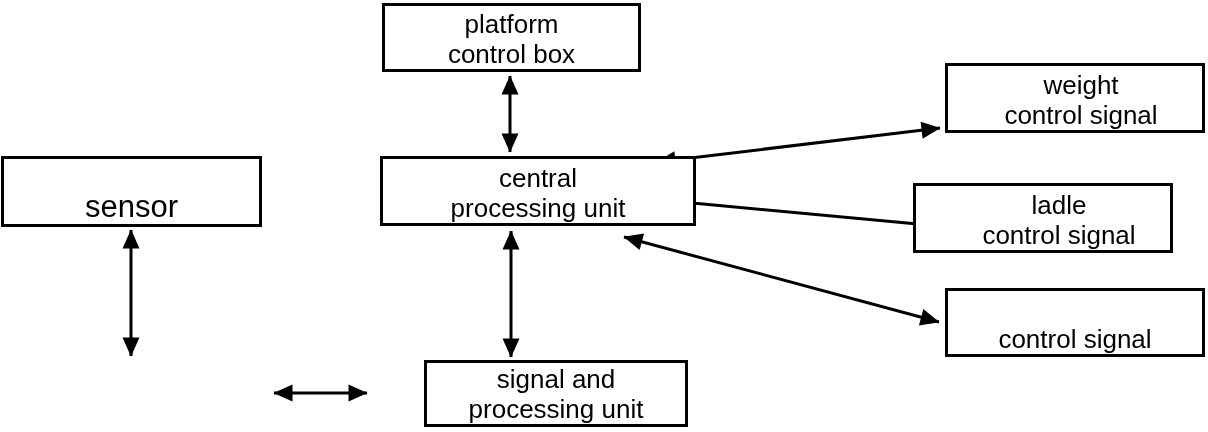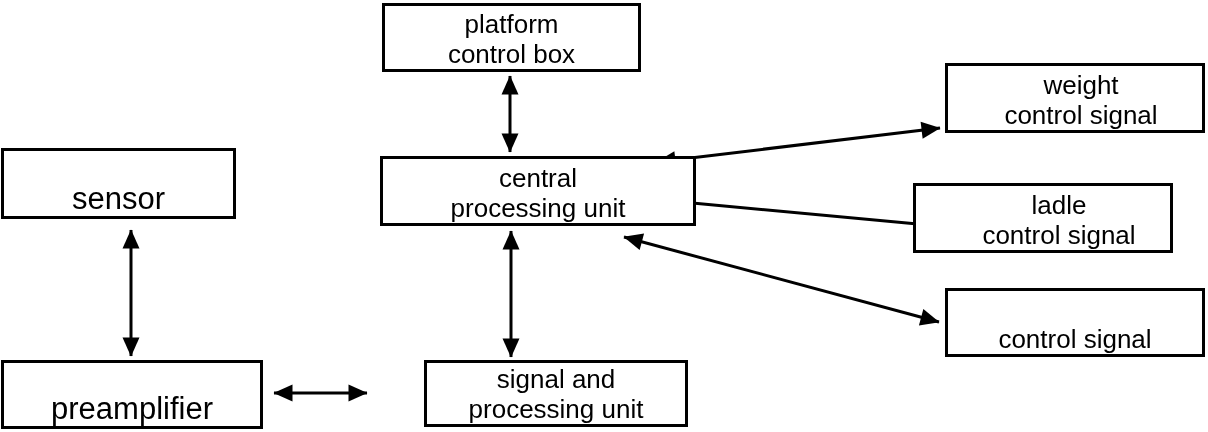--- a/index.html
+++ b/index.html
@@ -42,21 +42,21 @@
     font-size: 26px;
     line-height: 30px;
     font-weight: 400;
   }
   .node.big .label {
     font-size: 31px;
     line-height: 34px;
   }
   
   .n-platform { left: 382px; top: 3px;   width: 259px; height: 69px; }
-  .n-sensor   { left: 1px;   top: 148px; width: 235px; height: 71px; }
+  .n-sensor   { left: 1px;   top: 156px; width: 261px; height: 71px; }
   .n-cpu      { left: 380px; top: 156px; width: 316px; height: 70px; }
   .n-weight   { left: 945px; top: 63px;  width: 260px; height: 70px; padding-left: 12px; }
   .n-ladle    { left: 913px; top: 183px; width: 260px; height: 70px; padding-left: 32px; }
   .n-control  { left: 945px; top: 288px; width: 260px; height: 69px; }
   .n-preamp   { left: 1px;   top: 360px; width: 262px; height: 69px; }
   .n-signal   { left: 380px; top: 360px; width: 264px; height: 67px; margin-left: 44px; }
 </style>
 </head>
 <body>
 
@@ -98,22 +98,19 @@
 
   <div class="node n-ladle">
     <span class="label">ladle
 control signal</span>
   </div>
 
   <div class="node n-control">
     <span class="label">control signal</span>
   </div>
 
-  <div class="node n-preamp big">
-    <span class="label">preamplifier</span>
-  </div>
 
   <div class="node n-signal">
     <span class="label">signal and
 processing unit</span>
   </div>
 
 </div>
 
 </body></html>

